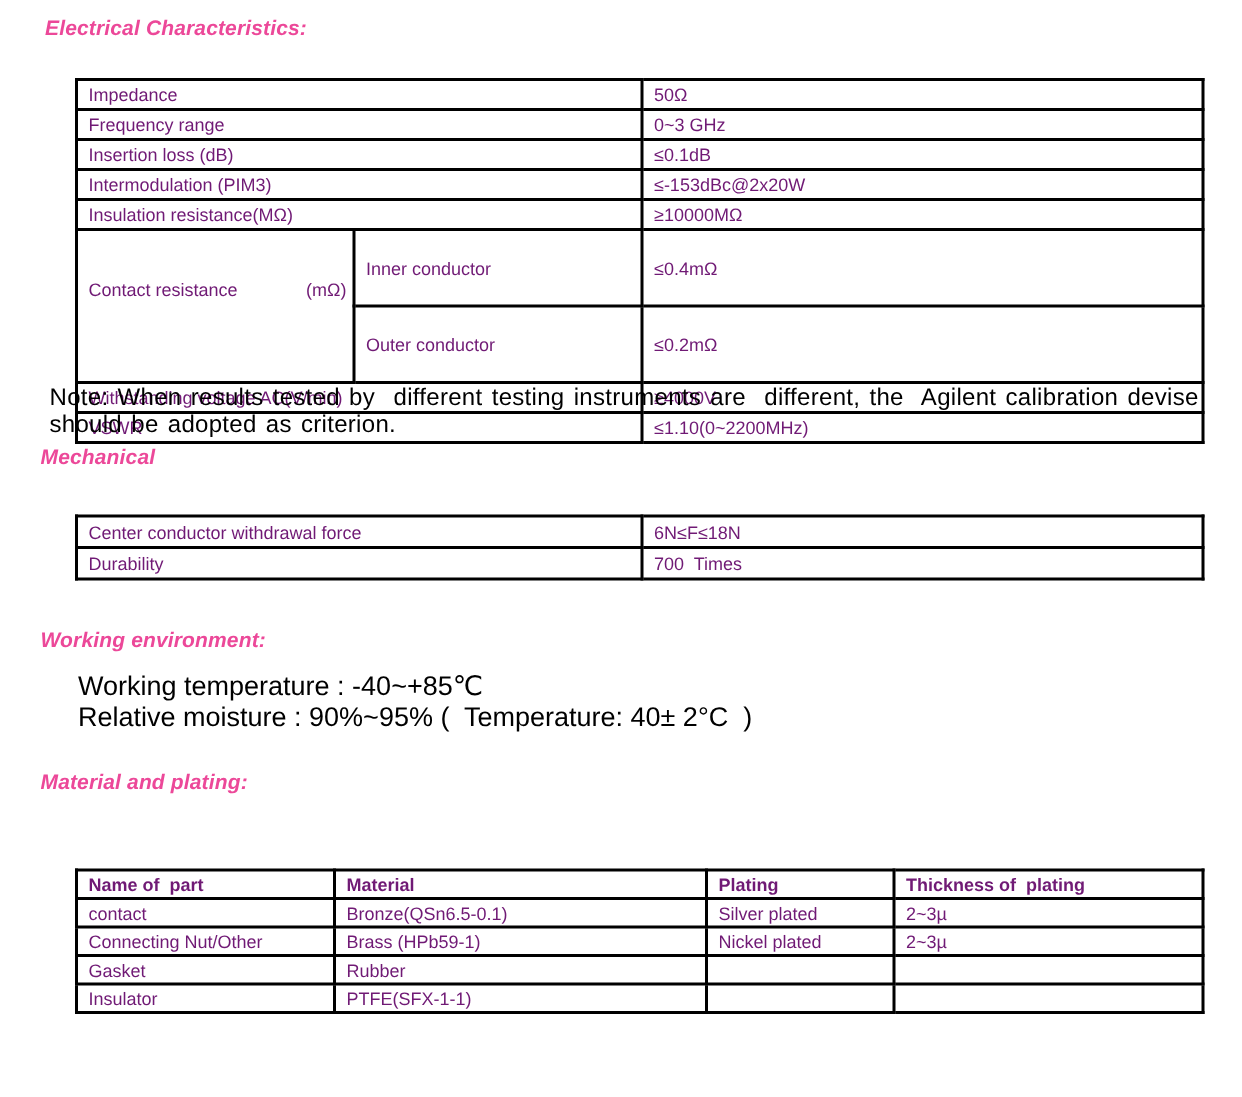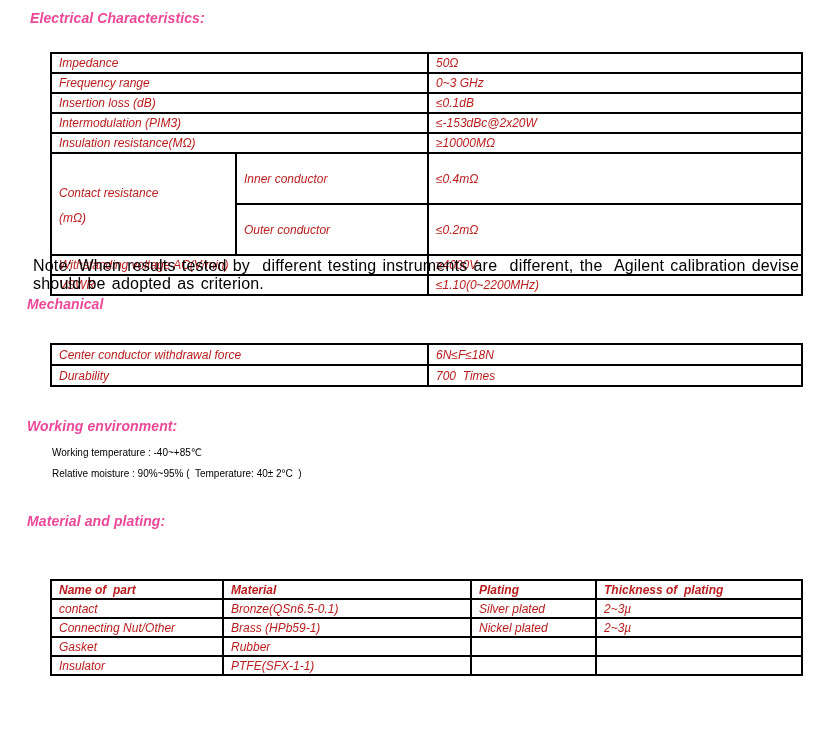--- a/index.html
+++ b/index.html
@@ -23,45 +23,45 @@
 
   table.spec {
     position: absolute; left: 50px;
     border-collapse: collapse; table-layout: fixed;
     width: 751px; background: #ffffff;
   }
   table.spec td, table.spec th {
     border: 2px solid #000000;
     font-size: 12px; font-weight: normal; text-align: left;
     padding: 0 4px 0 7px; vertical-align: middle;
-    white-space: pre-wrap; overflow: hidden; color: #b91c1c; font-style: italic;
+    white-space: pre-wrap; overflow: hidden; color: #701a75;
   }
   #electrical-table { top: 52px; }
   #electrical-table td { height: 20px; }
   #electrical-table td.cr-cell {
     vertical-align: top; padding: 0;
   }
   .cr-inner {
-    display: flex; flex-direction: column; justify-content: space-between;
+    display: flex; flex-direction: row; justify-content: space-between;
     height: 44px; padding: 4px 4px 1px 7px;
   }
   #mechanical-table { top: 343px; border-radius: 16px; }
   #mechanical-table td { height: 21px; }
   #material-table { top: 563px; margin-top: 16px; }
   #material-table td, #material-table th { height: 19px; }
   #material-table th { font-weight: bold; }
 
   .note {
     position: absolute; left: 33px; top: 257px; width: 792px;
     font-size: 16px; letter-spacing: 0.2px; word-spacing: 1.5px;
     white-space: pre-wrap; color: #000000;
   }
   .env-line {
     position: absolute; left: 52px;
-    font-size: 10px; white-space: pre-wrap; color: #000000;
+    font-size: 18px; white-space: pre-wrap; color: #000000;
   }
   #env-line-0 { top: 447px; }
   #env-line-1 { top: 468px; }
 </style>
 </head>
 <body>
 
 <div class="page">
 
   <div class="sec-heading" id="h-electrical">Electrical Characteristics:</div>

